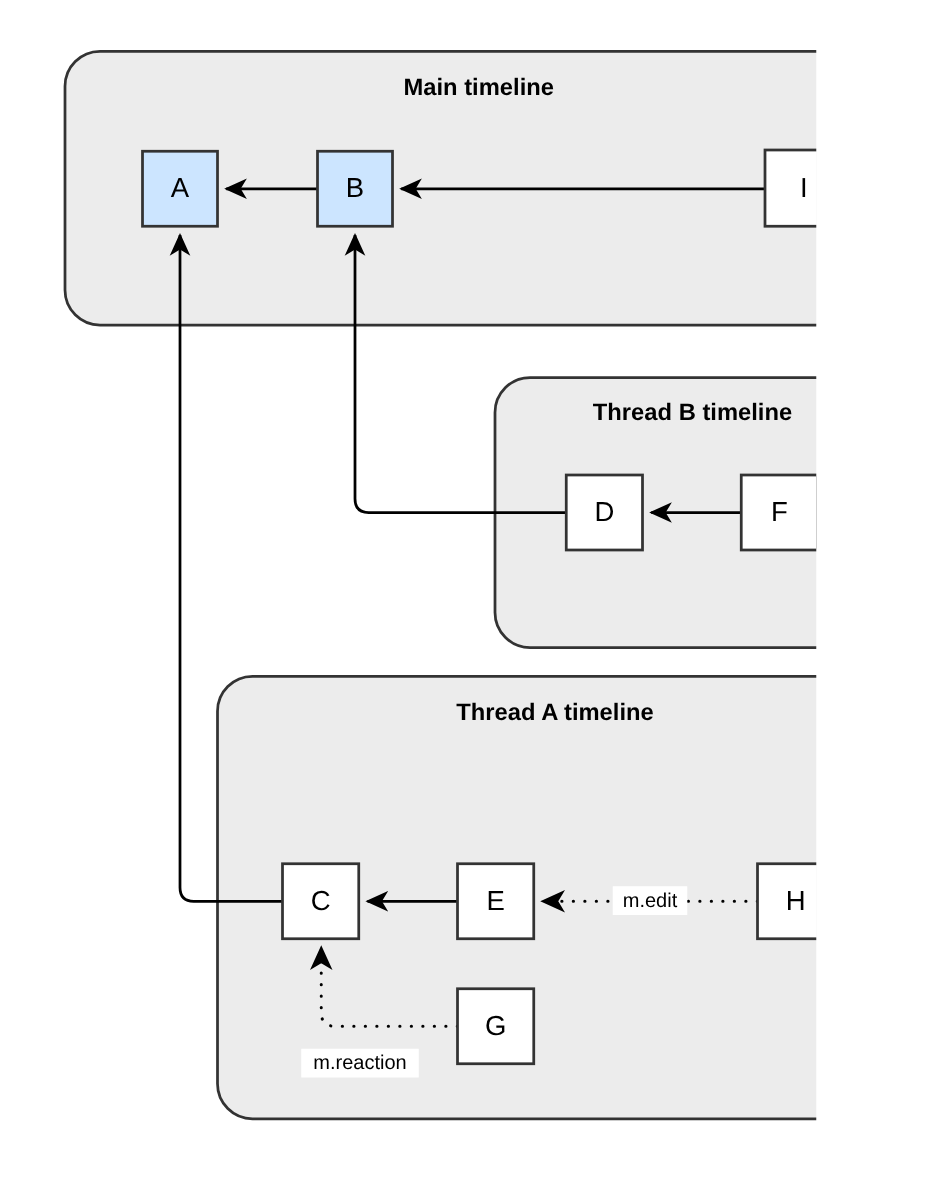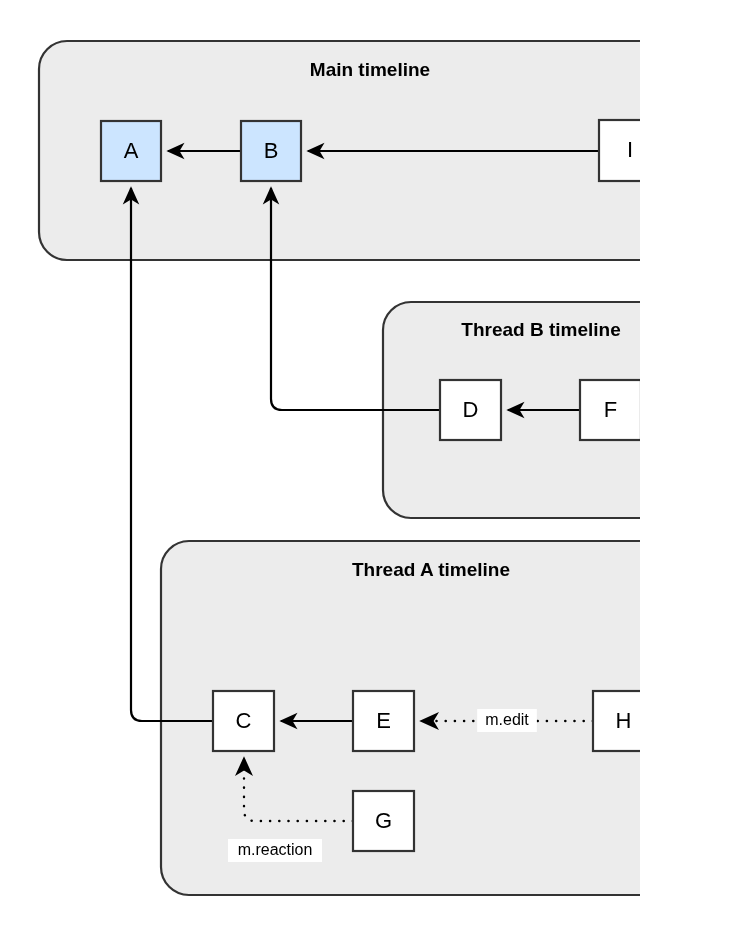--- a/index.html
+++ b/index.html
@@ -9,20 +9,21 @@
   }
   body {
     font-family: "Liberation Sans", sans-serif;
   }
   #diagram-root {
     position: relative;
     width: 640px;
     height: 942px;
     background: #ffffff;
     overflow: hidden;
+    margin-left: 13px;
   }
   #diagram-svg {
     position: absolute;
     left: 0;
     top: 0;
     width: 756px;
     height: 942px;
   }
   .panel-title {
     font-weight: bold;

